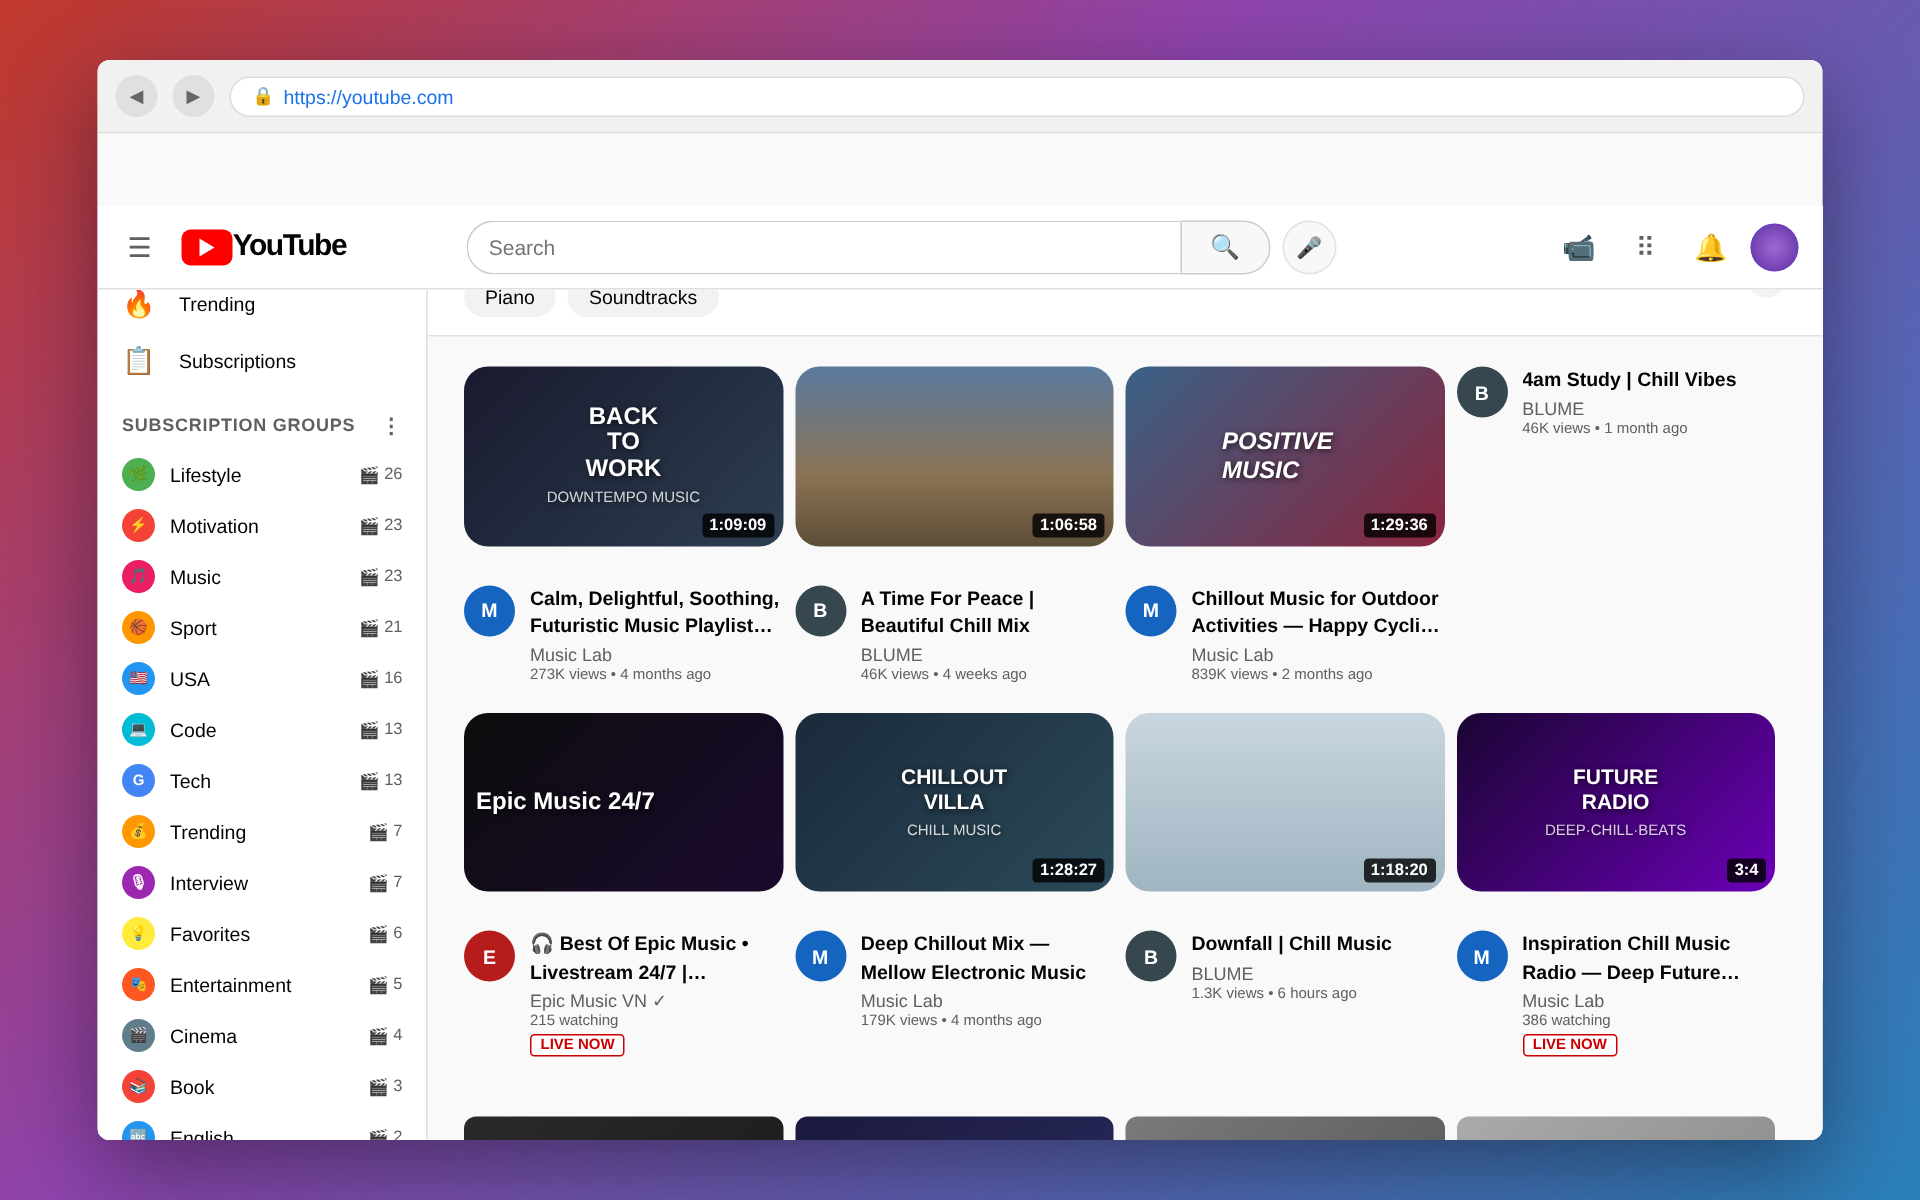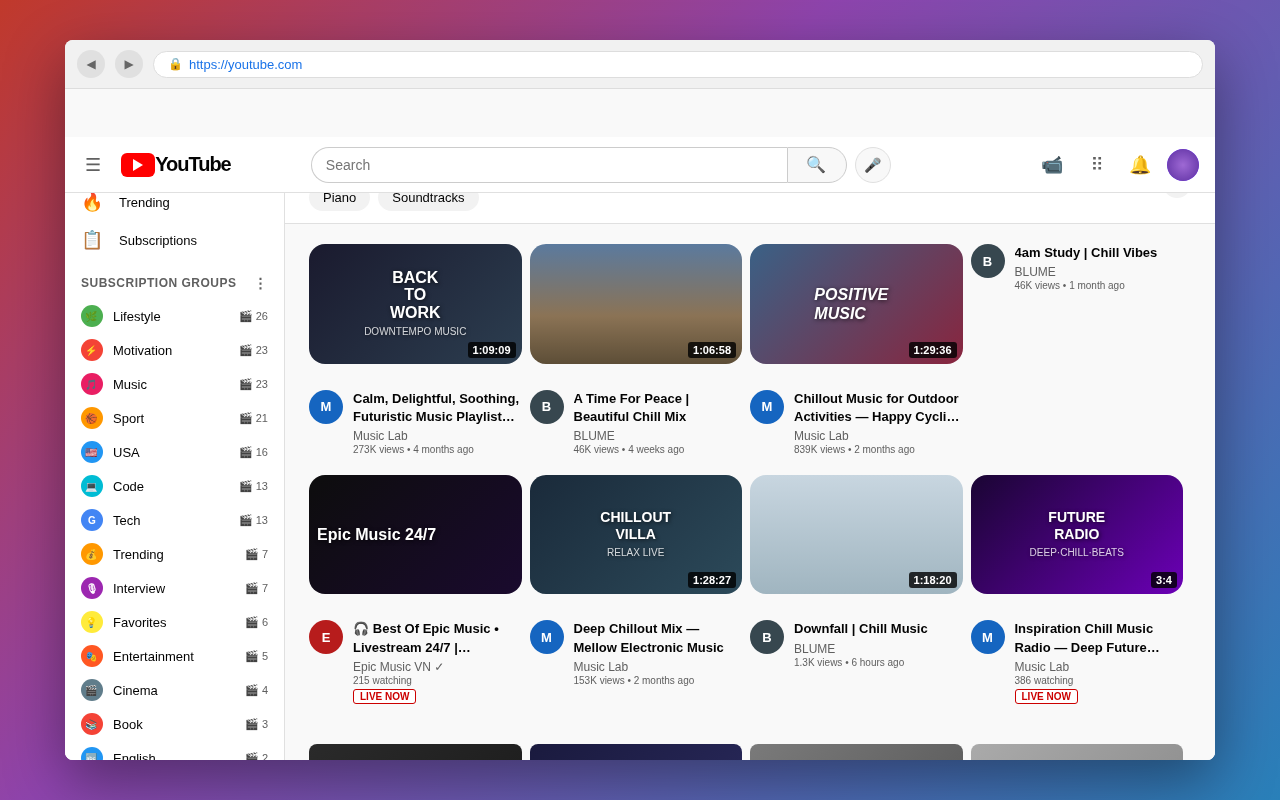--- a/index.html
+++ b/index.html
@@ -585,29 +585,29 @@
       <div class="video-details">
         <div class="video-title">🎧 Best Of Epic Music • Livestream 24/7 | WELCOME T...</div>
         <div class="video-channel">Epic Music VN ✓</div>
         <div class="video-meta">215 watching</div>
         <div class="live-badge">LIVE NOW</div>
       </div>
     </div>
   </div>
             <div class="video-card">
     <div class="video-thumbnail" style="background: linear-gradient(135deg, #1a2a3a, #2c4a5a);; display:flex; align-items:center; justify-content:center;">
-      <div style="color:white;font-weight:900;font-size:14px;text-align:center;line-height:1.2;width:100%;padding:8px;text-shadow:1px 1px 4px rgba(0,0,0,0.7);">CHILLOUT<br>VILLA<br><span style="font-size:10px;font-weight:400;opacity:0.8;">RELAX LIVE</span></div>
+      <div style="color:white;font-weight:900;font-size:14px;text-align:center;line-height:1.2;width:100%;padding:8px;text-shadow:1px 1px 4px rgba(0,0,0,0.7);">CHILLOUT<br>VILLA<br><span style="font-size:10px;font-weight:400;opacity:0.8;">CHILL MUSIC</span></div>
       <div class="video-duration">1:28:27</div>
     </div>
     <div class="video-info">
       <div class="channel-avatar" style="background:#1565c0;">M</div>
       <div class="video-details">
         <div class="video-title">Deep Chillout Mix — Mellow Electronic Music</div>
         <div class="video-channel">Music Lab</div>
-        <div class="video-meta">153K views • 2 months ago</div>
+        <div class="video-meta">179K views • 4 months ago</div>
 
       </div>
     </div>
   </div>
             <div class="video-card">
     <div class="video-thumbnail" style="background: linear-gradient(180deg, #c8d6e0, #a0b5c0);; display:flex; align-items:center; justify-content:center;">
 
       <div class="video-duration">1:18:20</div>
     </div>
     <div class="video-info">

